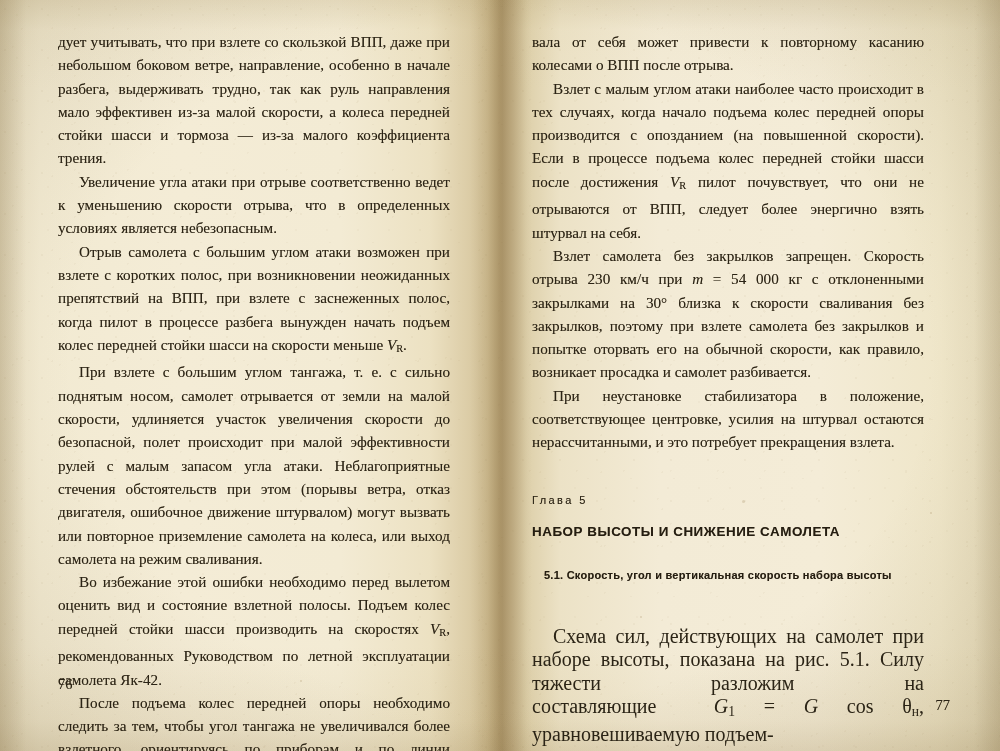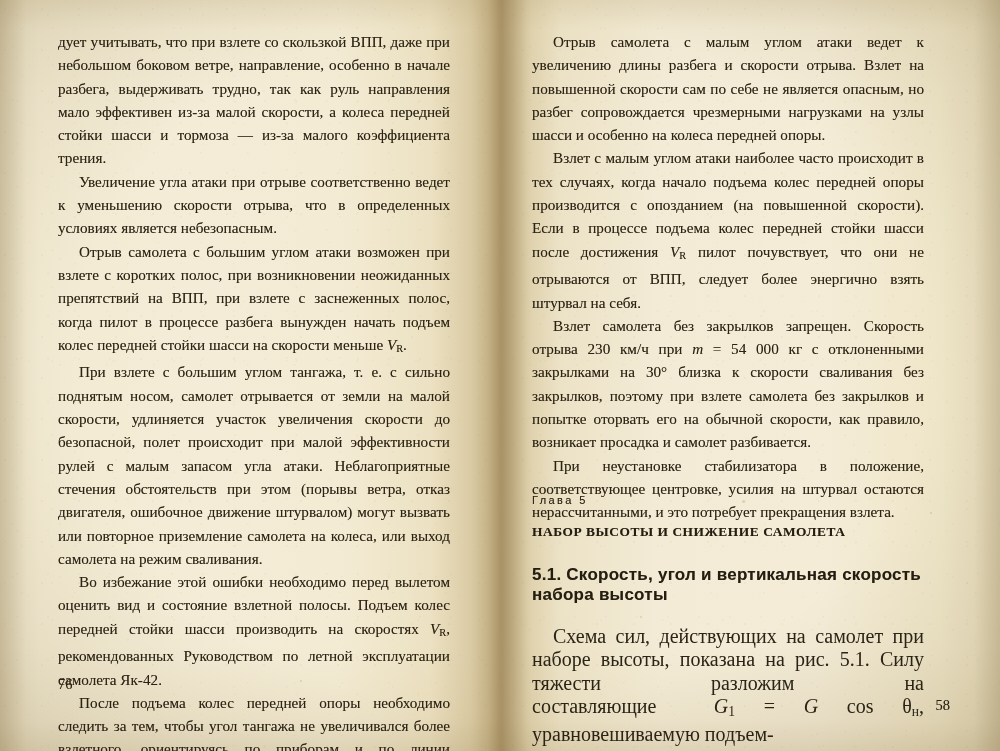--- a/index.html
+++ b/index.html
@@ -156,34 +156,34 @@
     top: 494px;
     font-family: "Liberation Sans", "DejaVu Sans", sans-serif;
     font-size: 11px;
     letter-spacing: 2.4px;
     color: #2b2416;
   }
   .heading-title {
     position: absolute;
     left: 32px;
     top: 524px;
-    font-family: Liberation Serif, serif;
+    font-family: Liberation Sans, sans-serif;
     font-weight: bold;
     font-size: 13.4px;
     letter-spacing: 0.55px;
     color: #241d11;
   }
   .heading-section {
     position: absolute;
-    left: 32px;
+    left: 44px;
     top: 565px;
     width: 400px;
     font-family: "Liberation Sans", "DejaVu Sans", sans-serif;
     font-weight: bold;
-    font-size: 17px;
+    font-size: 11px;
     line-height: 20px;
     letter-spacing: 0.25px;
     color: #241d11;
   }
 
   .after-heading {
     position: absolute;
     left: 32px;
     top: 625px;
     width: 392px;
@@ -246,36 +246,36 @@
       <p>После подъема колес передней опоры необходимо следить за тем, чтобы угол тангажа не увеличивался более взлетного, ориентируясь по приборам и по линии горизонта. При стремлении самолета к увеличению угла тангажа после отрыва следует парировать это соразмерным отжатием штурвала от себя, но резкое движение штур-</p>
     </div>
 
     <div class="folio folio-left">76</div>
   </div>
 
   <div class="page page-right">
 
     <div class="textblock">
 
-
-      <p>Отрыв самолета с малым углом атаки ведет к увеличению длины разбега и скорости отрыва. Взлет на повышенной скорости сам по себе не является опасным, но разбег сопровождается чрезмерными нагрузками на узлы шасси и особенно на колеса передней опоры.</p>
+      <p class="cont">вала от себя может привести к повторному касанию колесами о ВПП после отрыва.</p>
+
 
       <p>Взлет с малым углом атаки наиболее часто происходит в тех случаях, когда начало подъема колес передней опоры производится с опозданием (на повышенной скорости). Если в процессе подъема колес передней стойки шасси после достижения <span class="nowrap"><var>V</var><sub>R</sub></span> пилот почувствует, что они не отрываются от ВПП, следует более энергично взять штурвал на себя.</p>
 
       <p>Взлет самолета без закрылков запрещен. Скорость отрыва <span>230 км/ч</span> при <span class="nowrap"><var>m</var> = <span>54&nbsp;000 кг</span></span> с отклоненными закрылками на <span>30°</span> близка к скорости сваливания без закрылков, поэтому при взлете самолета без закрылков и попытке оторвать его на обычной скорости, как правило, возникает просадка и самолет разбивается.</p>
 
       <p>При неустановке стабилизатора в положение, соответствующее центровке, усилия на штурвал остаются нерассчитанными, и это потребует прекращения взлета.</p>
     </div>
 
     <div class="heading-chapter">Глава 5</div>
 
     <div class="heading-title">НАБОР ВЫСОТЫ И СНИЖЕНИЕ САМОЛЕТА</div>
 
     <div class="heading-section">5.1. Скорость, угол и вертикальная скорость набора высоты</div>
 
     <div class="after-heading">
       <p>Схема сил, действующих на самолет при наборе высоты, показана на <span>рис. 5.1</span>. Силу тяжести разложим на составляющие&nbsp;&nbsp;<span class="nowrap"><var>G</var><sub>1</sub> = <var>G</var> cos&nbsp;θ<sub>н</sub></span>, уравновешиваемую подъем-</p>
     </div>
 
-    <div class="folio folio-right">58</div>
+    <div class="folio folio-right">77</div>
   </div>
 
 </div>
 
 </body></html>

